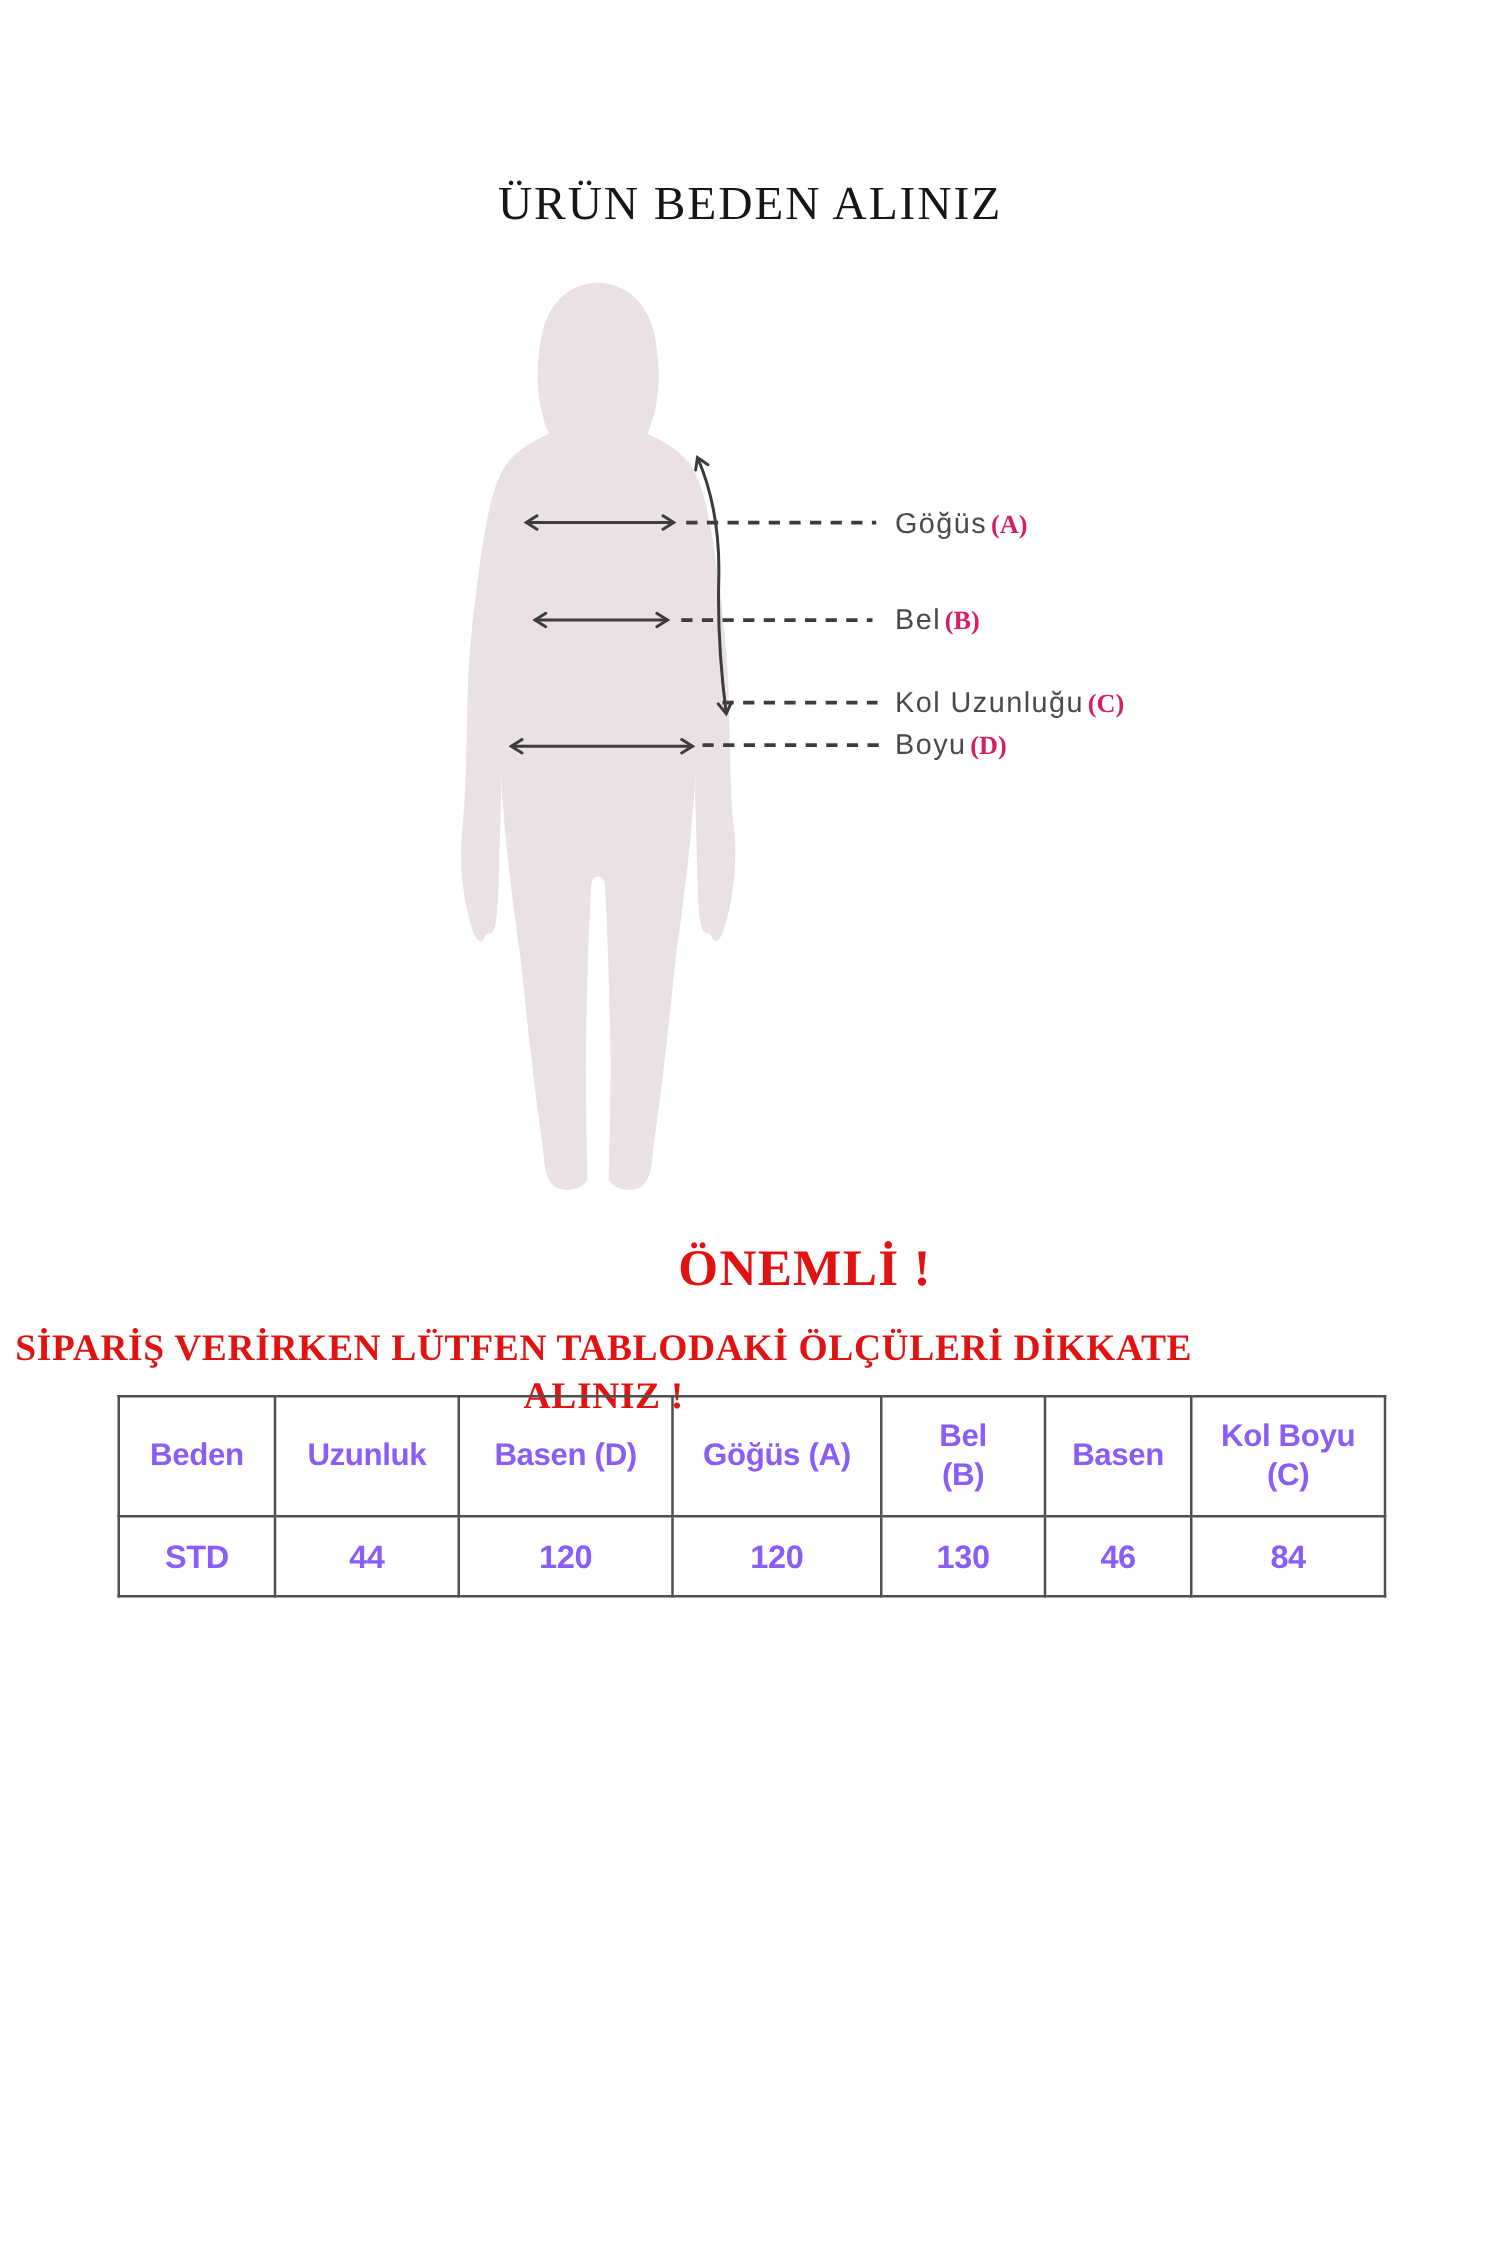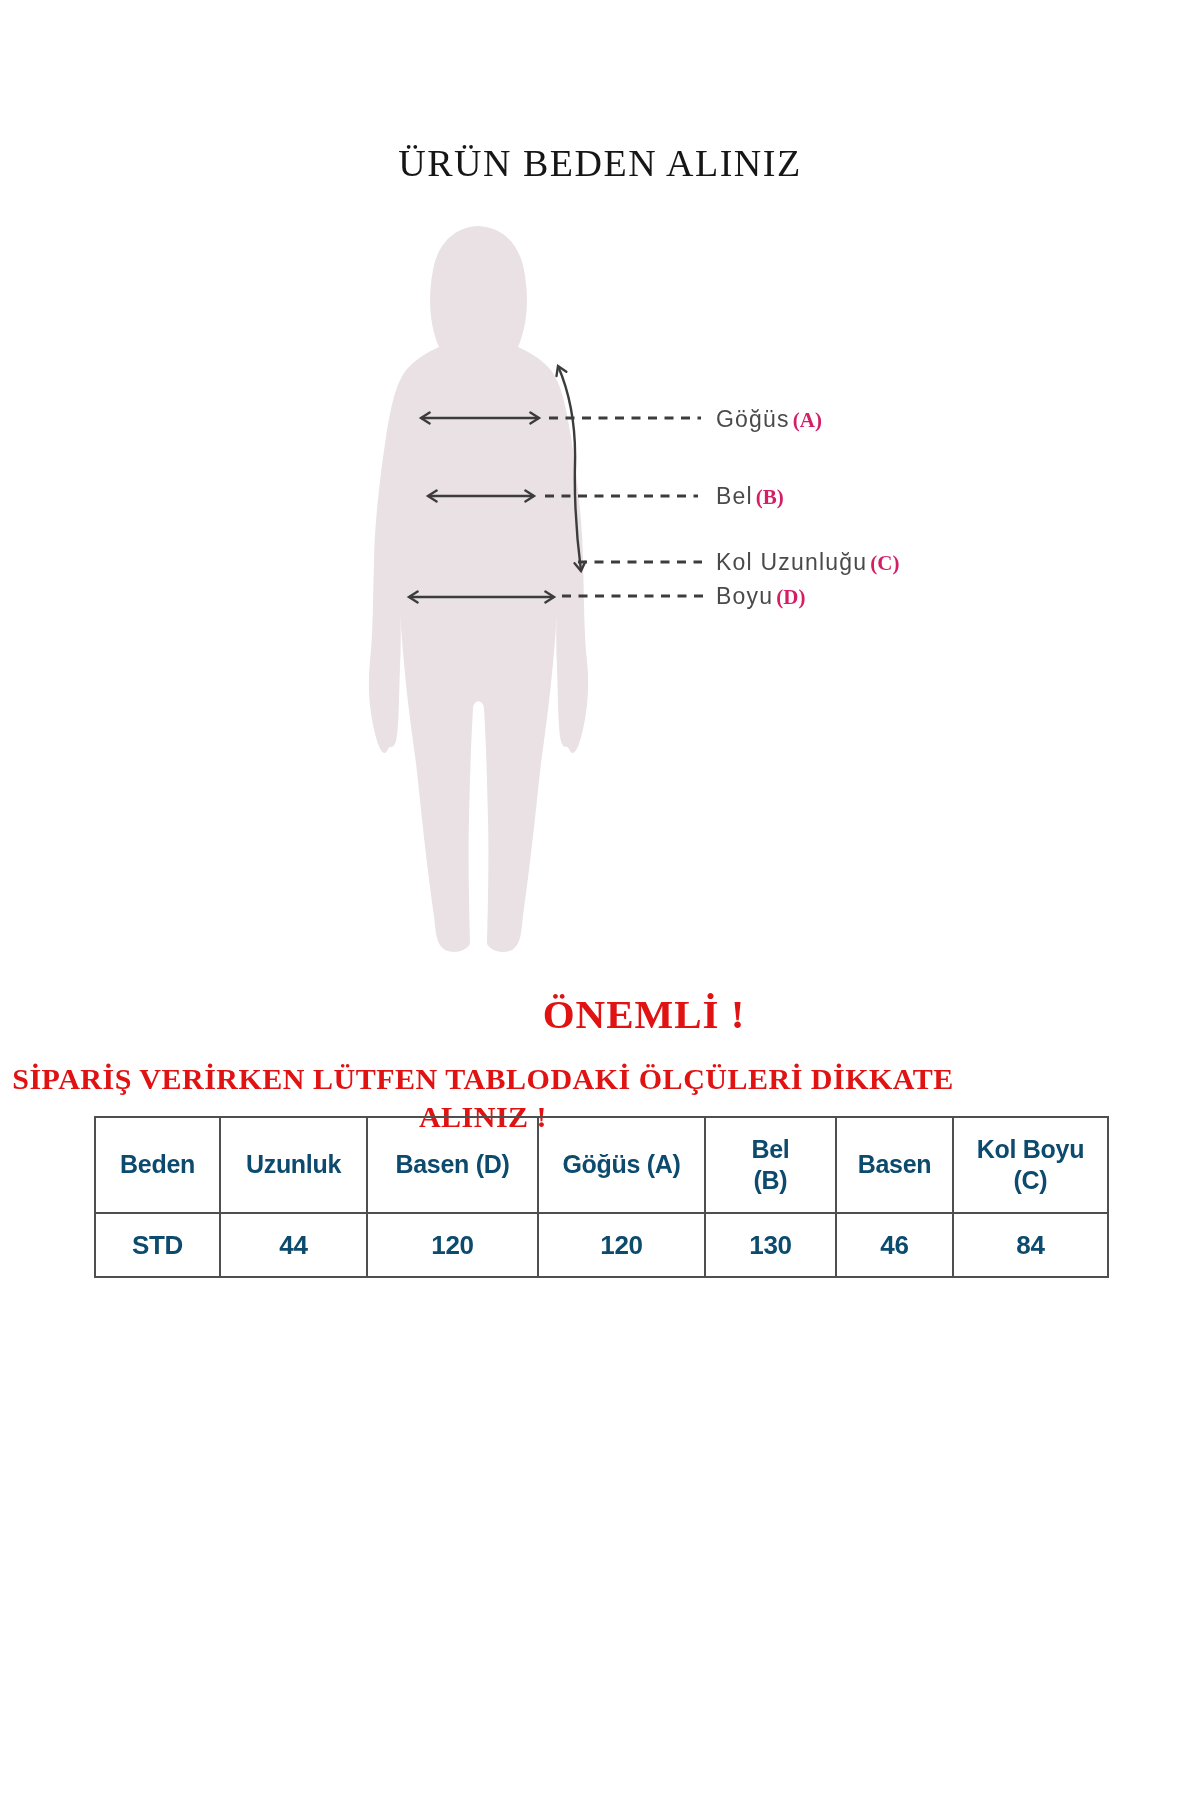--- a/index.html
+++ b/index.html
@@ -38,21 +38,21 @@
   .warn-message{
     top:1060px;left:0;width:966px;text-align:center;
     font-family:"Liberation Serif",serif;font-weight:bold;
     font-size:30px;line-height:38px;color:#e01212;letter-spacing:0.5px;
   }
 
   
   .size-table{
     top:1116px;left:94px;width:1013px;
     border-collapse:collapse;table-layout:fixed;
-    font-family:"Liberation Sans",sans-serif;color:#0c4a6e;padding-left:16px;
+    font-family:"Liberation Sans",sans-serif;color:#8b5cf6;padding-left:16px;
   }
   .size-table th,.size-table td{
     border:2px solid #4f4f4f;text-align:center;vertical-align:middle;
     letter-spacing:-0.3px;
   }
   .size-table th{
     height:92px;font-size:25px;font-weight:bold;
     white-space:pre-line;line-height:1.25;
   }
   .size-table td{height:60px;font-size:26px;font-weight:700;}

